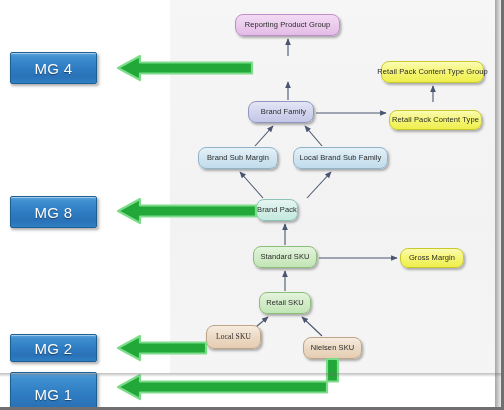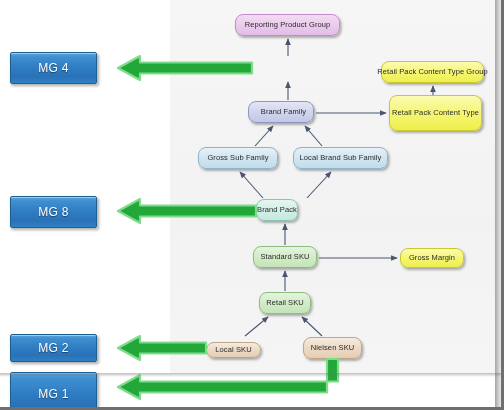--- a/index.html
+++ b/index.html
@@ -109,21 +109,21 @@
     border-radius: 2px;
     border: 1px solid #1b5f93;
     background: linear-gradient(180deg,
         #5ba3dd 0%, #3e8fd0 14%,
         #2f7cc2 50%, #2a72b8 78%, #2f7fc4 100%);
     box-shadow: 1.5px 2px 3px rgba(0,0,0,0.32), inset 0 1px 0 rgba(255,255,255,0.45);
     display: flex;
     align-items: center;
     justify-content: center;
     color: #ffffff;
-    font-size: 12px;
+    font-size: 15px;
     letter-spacing: .3px;
     text-shadow: 0 1px 1px rgba(0,0,0,0.45);
   }
 
   svg.layer {
     position: absolute;
     left: 0; top: 0;
     width: 504px;
     height: 410px;
     pointer-events: none;
@@ -172,44 +172,44 @@
     </g>
   </svg>
 
   <div class="node n-purple" style="left:235px; top:14px;  width:105px; height:22px;">
       <span>Reporting Product Group</span>
     </div>
   <div class="node n-periwinkle" style="left:248px; top:101px; width:66px;  height:22px;padding-left:8px;">
       <span>Brand Family</span>
     </div>
   <div class="node n-ltblue" style="left:198px; top:147px; width:80px;  height:22px;">
-      <span>Gross Sub Family</span>
+      <span>Brand Sub Margin</span>
     </div>
   <div class="node n-ltblue" style="left:293px; top:147px; width:95px;  height:22px;">
       <span>Local Brand Sub Family</span>
     </div>
   <div class="node n-cyan" style="left:256px; top:199px; width:42px;  height:22px;">
       <span>Brand Pack</span>
     </div>
   <div class="node n-green" style="left:253px; top:246px; width:64px;  height:22px;">
       <span>Standard SKU</span>
     </div>
   <div class="node n-green" style="left:259px; top:292px; width:52px;  height:22px;">
       <span>Retail SKU</span>
     </div>
-  <div class="node n-tan" style="left:206px; top:342px; width:55px;  height:16px;">
+  <div class="node n-tan" style="left:206px; top:325px; width:55px;  height:24px;font-family:Liberation Serif, serif;">
       <span>Local SKU</span>
     </div>
   <div class="node n-tan" style="left:303px; top:337px; width:59px;  height:22px;">
       <span>Nielsen SKU</span>
     </div>
   <div class="node n-yellow" style="left:381px; top:61px;  width:103px; height:22px;">
       <span>Retail Pack Content Type Group</span>
     </div>
-  <div class="node n-yellow" style="left:389px; top:95px; width:93px;  height:36px;">
+  <div class="node n-yellow" style="left:389px; top:110px; width:93px;  height:20px;">
       <span>Retail Pack Content Type</span>
     </div>
   <div class="node n-yellow" style="left:400px; top:248px; width:64px;  height:20px;">
       <span>Gross Margin</span>
     </div>
 
   <svg class="layer" viewBox="0 0 504 410">
     <g stroke="#7ddc8a" stroke-width="2.2" stroke-linejoin="round" fill="#22a838">
 
       <path d="M252,62.5 L140,62.5 L140,56 L118,68 L140,80 L140,73.5 L252,73.5 Z"></path>

